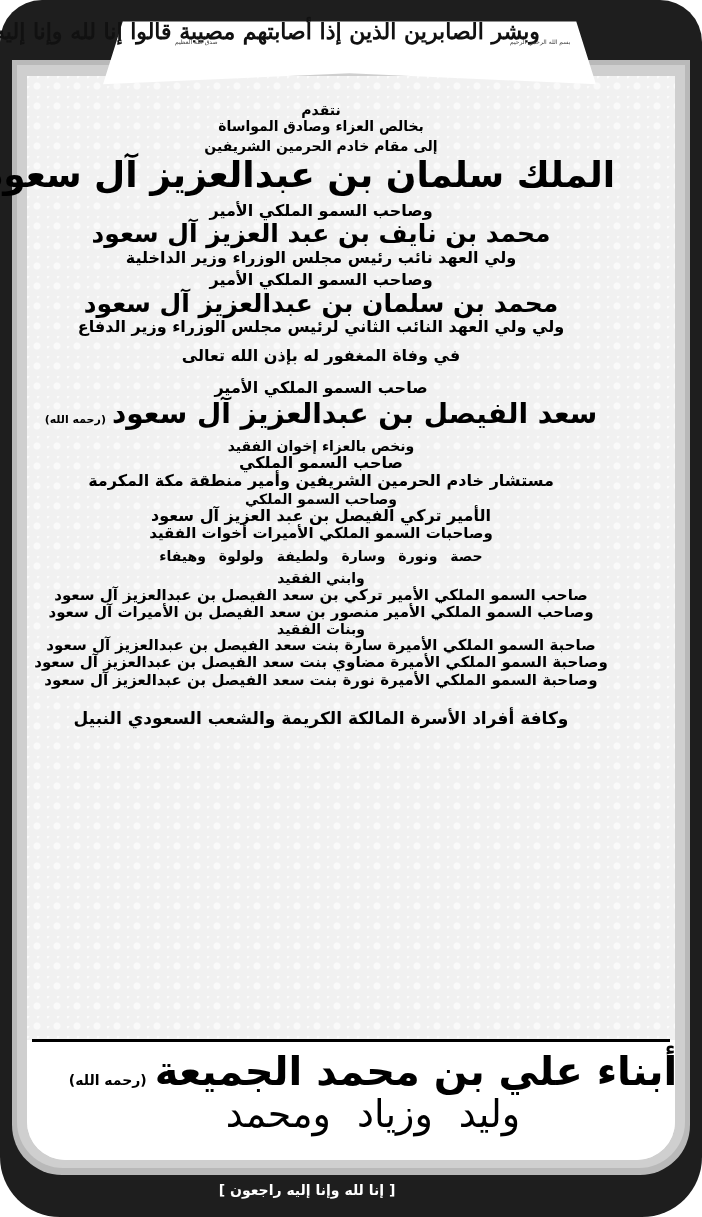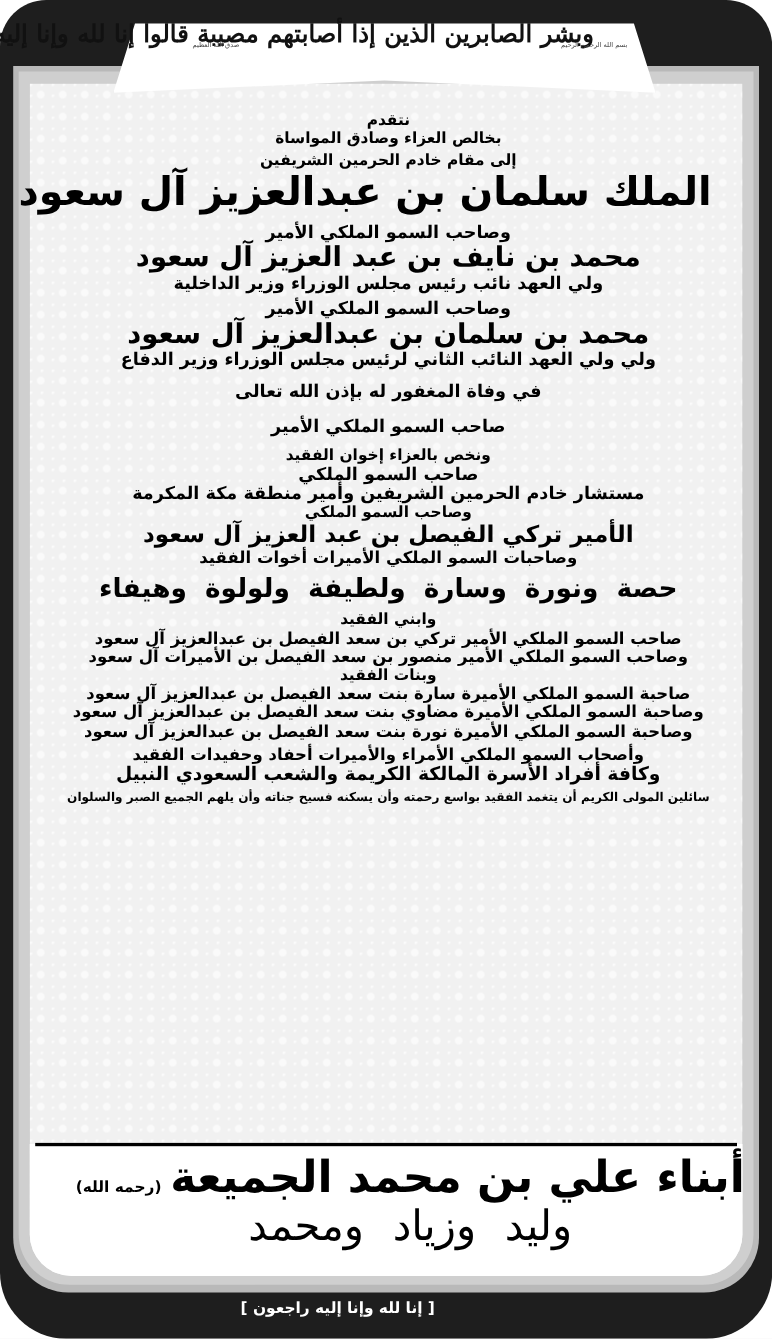--- a/index.html
+++ b/index.html
@@ -41,31 +41,31 @@
     position: absolute; left: 160px; top: 18px; width: 380px; text-align: center;
     font-family: "DejaVu Serif", serif; font-size: 22px; font-weight: bold; color: #111;
     direction: rtl; white-space: nowrap; letter-spacing: -1px;
   }
   .banner-small-left, .banner-small-right {
     position: absolute; top: 38px; font-size: 6px; color: #444; direction: rtl;
   }
   .banner-small-left { left: 175px; }
   .banner-small-right { left: 510px; }
   .content {
-    position: absolute; left: 27px; top: 96px; width: 588px; text-align: center; direction: rtl; color: #000; padding-left: 32px;
+    position: absolute; left: 27px; top: 96px; width: 588px; text-align: center; direction: rtl; color: #000;
   }
   .line { display: block; white-space: nowrap; font-weight: bold; line-height: 1.15; }
   .s11 { font-size: 11px; }
   .s13 { font-size: 16px; }
   .s14 { font-size: 14px; }
   .s15 { font-size: 15px; }
   .s16 { font-size: 16px; }
   .s17 { font-size: 17px; }
-  .s18 { font-size: 24px; }
-  .s21 { font-size: 21px; }
+  .s18 { font-size: 14px; }
+  .s21 { font-size: 16px; }
   .s25 { font-size: 25px; }
   .s28 { font-size: 28px; }
   .s30 { font-size: 36px; }
   .wide { letter-spacing: 3px; }
   .rahmah { font-size: 11px; font-weight: bold; margin-right: 6px; }
   .divider {
     position: absolute; left: 32px; top: 1039px; width: 638px; height: 3px; background: #000;
   }
   .family {
     position: absolute; left: 27px; top: 1048px; width: 692px; text-align: center; direction: rtl; color: #000;
@@ -98,37 +98,36 @@
   <span class="line s14" style="margin-top:4px">إلى مقام خادم الحرمين الشريفين</span>
   <span class="line s30">الملك سلمان بن عبدالعزيز آل سعود</span>
   <span class="line s13" style="margin-top:6px">وصاحب السمو الملكي الأمير</span>
   <span class="line s25">محمد بن نايف بن عبد العزيز آل سعود</span>
   <span class="line s13">ولي العهد نائب رئيس مجلس الوزراء وزير الداخلية</span>
   <span class="line s13" style="margin-top:4px">وصاحب السمو الملكي الأمير</span>
   <span class="line s25">محمد بن سلمان بن عبدالعزيز آل سعود</span>
   <span class="line s13">ولي ولي العهد النائب الثاني لرئيس مجلس الوزراء وزير الدفاع</span>
   <span class="line s16" style="margin-top:10px">في وفاة المغفور له بإذن الله تعالى</span>
   <span class="line s13" style="margin-top:14px">صاحب السمو الملكي الأمير</span>
+  <span class="line s28"><span>سعد الفيصل بن عبدالعزيز آل سعود</span><span class="rahmah">(رحمه الله)</span></span>
   <span class="line s14" style="margin-top:8px">ونخص بالعزاء إخوان الفقيد</span>
   <span class="line s13">صاحب السمو الملكي</span>
   <span class="line s13">مستشار خادم الحرمين الشريفين وأمير منطقة مكة المكرمة</span>
   <span class="line s14">وصاحب السمو الملكي</span>
   <span class="line s21 wide">الأمير تركي الفيصل بن عبد العزيز آل سعود</span>
   <span class="line s15">وصاحبات السمو الملكي الأميرات أخوات الفقيد</span>
   <span class="line s18" style="margin-top:6px; word-spacing:8px">حصة  ونورة  وسارة  ولطيفة  ولولوة  وهيفاء</span>
   <span class="line s14" style="margin-top:6px">وابني الفقيد</span>
   <span class="line s15">صاحب السمو الملكي الأمير تركي بن سعد الفيصل بن عبدالعزيز آل سعود</span>
   <span class="line s15">وصاحب السمو الملكي الأمير منصور بن سعد الفيصل بن الأميرات آل سعود</span>
   <span class="line s14">وبنات الفقيد</span>
   <span class="line s15">صاحبة السمو الملكي الأميرة سارة بنت سعد الفيصل بن عبدالعزيز آل سعود</span>
   <span class="line s15">وصاحبة السمو الملكي الأميرة مضاوي بنت سعد الفيصل بن عبدالعزيز آل سعود</span>
   <span class="line s15">وصاحبة السمو الملكي الأميرة نورة بنت سعد الفيصل بن عبدالعزيز آل سعود</span>
-  <span class="line s15" style="margin-top:4px">وأصحاب السمو الملكي الأمراء والأميرات أحفاد وحفيدات الفقيد</span>
-  <span class="line s17" style="margin-top:0">وكافة أفراد الأسرة المالكة الكريمة والشعب السعودي النبيل</span>
-  <span class="line s11" style="margin-top:4px">سائلين المولى الكريم أن يتغمد الفقيد بواسع رحمته وأن يسكنه فسيح جناته وأن يلهم الجميع الصبر والسلوان</span>
+  <span class="line s17" style="margin-top:20px">وكافة أفراد الأسرة المالكة الكريمة والشعب السعودي النبيل</span>
 </div>
 
 <div class="divider"></div>
 
 <div class="family">
   <div class="big"><span>أبناء علي بن محمد الجميعة</span><span class="rahmah2">(رحمه الله)</span></div>
   <div class="sons">وليد  وزياد  ومحمد</div>
 </div>
 
 <div class="footer">[ إنا لله وإنا إليه راجعون ]</div>

